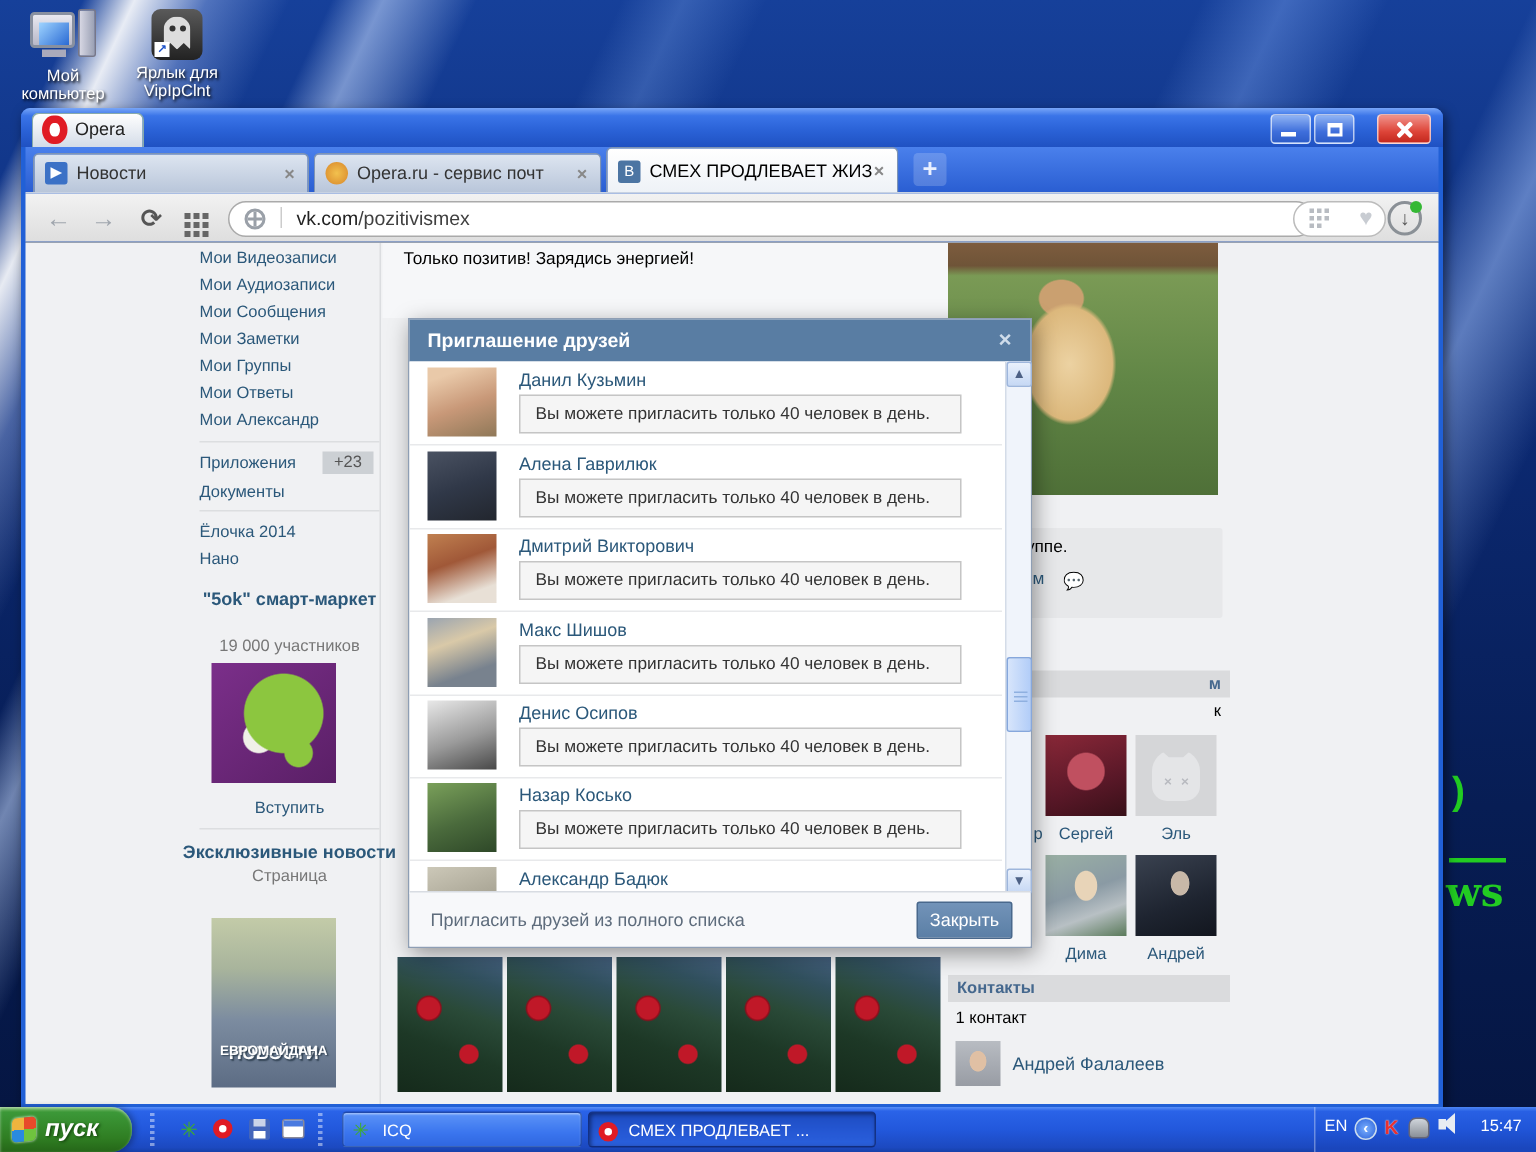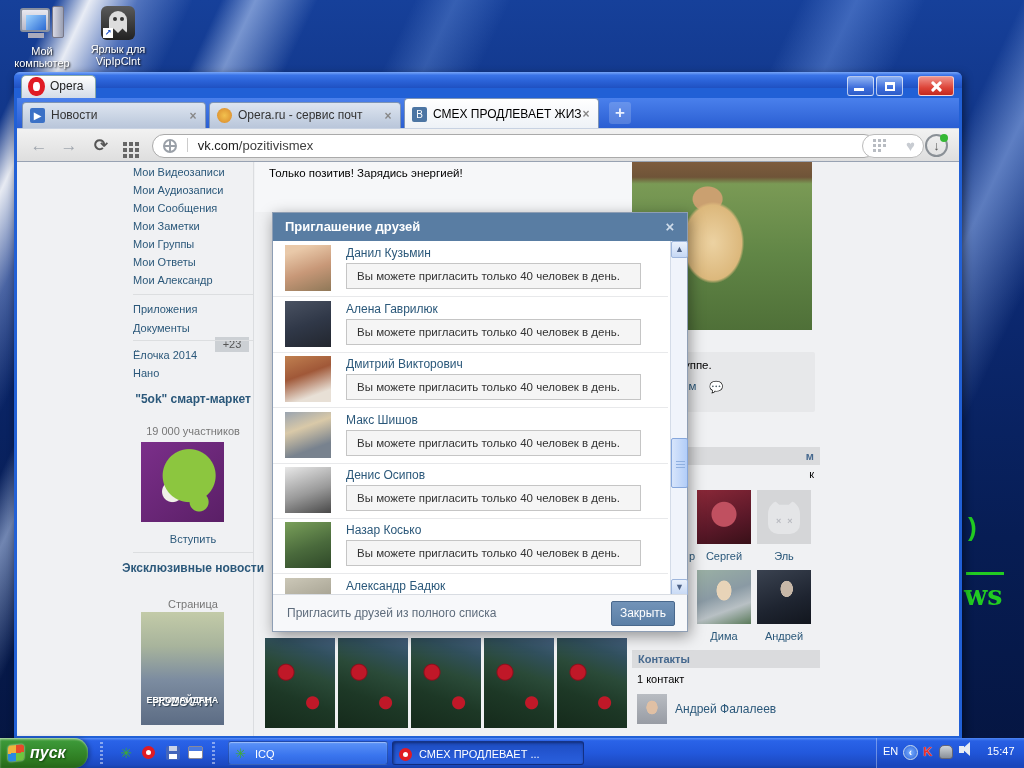--- a/index.html
+++ b/index.html
@@ -29,21 +29,21 @@
   .pc-tower { position:absolute; right:0; top:0; width:12px; height:32px; background:linear-gradient(90deg,#d8d8e4,#9aa0b4); border:1px solid #778; border-radius:2px; }
   .ghost-icon { position:relative; width:34px; height:34px; margin:0 auto; background:linear-gradient(#5a5a5a,#222); border-radius:6px; }
   .ghost-body { position:absolute; left:8px; top:5px; width:18px; height:22px; background:#ddd; border-radius:9px 9px 2px 2px;
     clip-path:polygon(0 0,100% 0,100% 100%,75% 80%,50% 100%,25% 80%,0 100%); }
   .ghost-eyes { position:absolute; left:12px; top:11px; width:4px; height:4px; background:#333; border-radius:50%; box-shadow:7px 0 0 #333; }
   .lnk-arrow { position:absolute; left:2px; bottom:2px; width:10px; height:10px; background:#fff; font-size:8px; line-height:10px; color:#1a50c8; font-weight:bold; }
 
   
   .window { position:absolute; left:14px; top:72px; width:948px; height:666px; border-radius:6px 6px 0 0;
     background:#2160d6; box-shadow:2px 3px 8px rgba(0,0,0,.5); }
-  .titlebar { position:absolute; left:0; top:0; right:0; height:16px; border-radius:6px 6px 0 0;
+  .titlebar { position:absolute; left:0; top:0; right:0; height:26px; border-radius:6px 6px 0 0;
     background:linear-gradient(#78a6f8 0%,#3a74e8 20%,#2b63d8 55%,#1f51c2 100%); }
   .opera-tab { position:absolute; left:7px; top:3px; height:23px; padding:3px 12px 0 28px;
     background:linear-gradient(#fefefe,#d4dce8); border:1px solid #8aa; border-bottom:none; border-radius:5px 5px 0 0;
     font-size:12px; color:#222; }
   .opera-o { position:absolute; left:6px; top:1px; width:17px; height:19px; border:5px solid #e01b24; border-radius:50% / 55%; background:#fff; }
   .win-btn { position:absolute; top:4px; width:27px; height:20px; border:1px solid rgba(255,255,255,.65); border-radius:3px;
     background:linear-gradient(#8fb3f4,#3e6edb 60%,#2d5cc8); }
   .win-btn.close { width:36px; background:linear-gradient(#f0928a,#dd4438 60%,#c3281e); }
   .g-min { position:absolute; left:6px; bottom:4px; width:10px; height:3px; background:#fff; }
   .g-max { position:absolute; left:8px; top:5px; width:10px; height:9px; border:2px solid #fff; border-top-width:3px; }
@@ -279,33 +279,33 @@
 
     <a class="vk-link" style="left:116px;top:4px;">Мои Видеозаписи</a>
     <a class="vk-link" style="left:116px;top:22px;">Мои Аудиозаписи</a>
     <a class="vk-link" style="left:116px;top:40px;">Мои Сообщения</a>
     <a class="vk-link" style="left:116px;top:58px;">Мои Заметки</a>
     <a class="vk-link" style="left:116px;top:76px;">Мои Группы</a>
     <a class="vk-link" style="left:116px;top:94px;">Мои Ответы</a>
     <a class="vk-link" style="left:116px;top:112px;">Мои Александр</a>
     <div class="sb-divider" style="top:132px;"></div>
     <a class="vk-link" style="left:116px;top:141px;">Приложения</a>
-    <span class="badge" style="top:139px;margin-top:36px;">+23</span>
+    <span class="badge" style="top:139px;">+23</span>
     <a class="vk-link" style="left:116px;top:160px;">Документы</a>
     <div class="sb-divider" style="top:178px;"></div>
     <a class="vk-link" style="left:116px;top:187px;">Ёлочка 2014</a>
     <a class="vk-link" style="left:116px;top:205px;">Нано</a>
 
     <div class="sb-title" style="top:230px;line-height:15px;height:32px;">"5ok" смарт-маркет</div>
     <div class="sb-gray" style="top:263px;">19 000 участников</div>
     <div class="ad-img1" style="top:280px;"></div>
     <a class="vk-link" style="left:104px;width:144px;text-align:center;top:371px;">Вступить</a>
     <div class="sb-divider" style="top:390px;"></div>
     <div class="sb-title" style="top:399px;line-height:15px;height:32px;">Эксклюзивные новости</div>
-    <div class="sb-gray" style="top:436px;text-align:center;">Страница</div>
+    <div class="sb-gray" style="top:416px;text-align:center;">Страница</div>
     <div class="ad-img2" style="top:450px;">
       <div class="cap" style="font-size:12px;bottom:16px;">НОВОСТИ</div>
       <div class="cap" style="font-size:9px;">ЕВРОМАЙДАНА</div>
     </div>
 
     <div class="feed-strip">
       <div style="position:absolute;left:14px;top:5px;">Только позитив! Зарядись энергией!</div>
     </div>
 
     <div class="xmas" style="left:248px;"></div>

